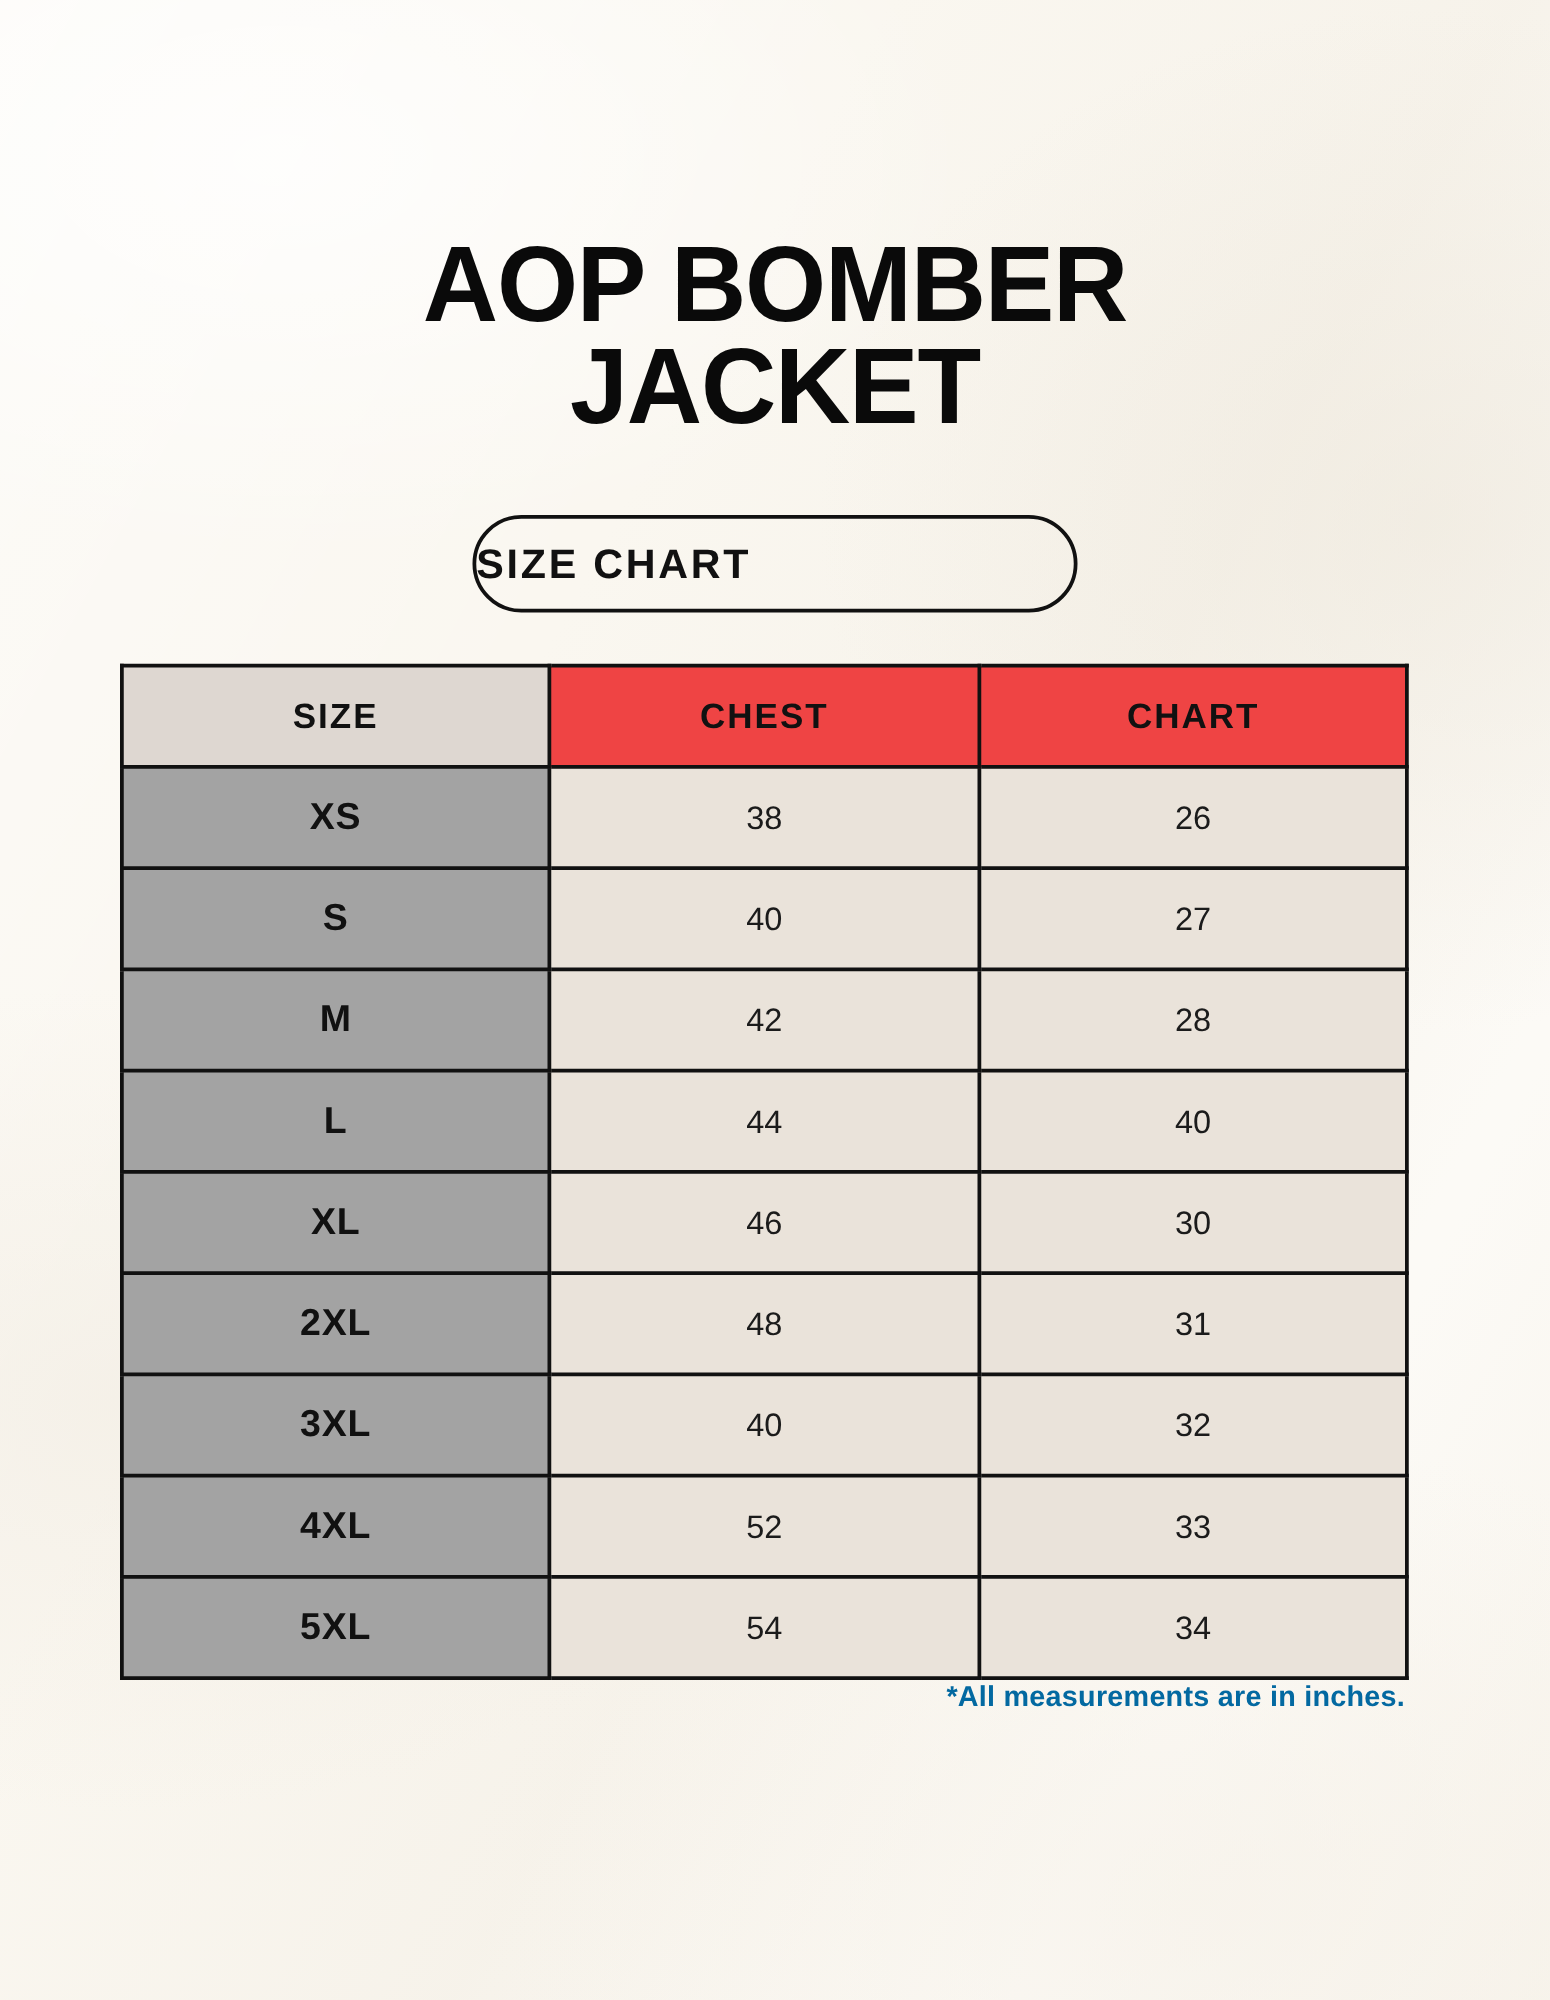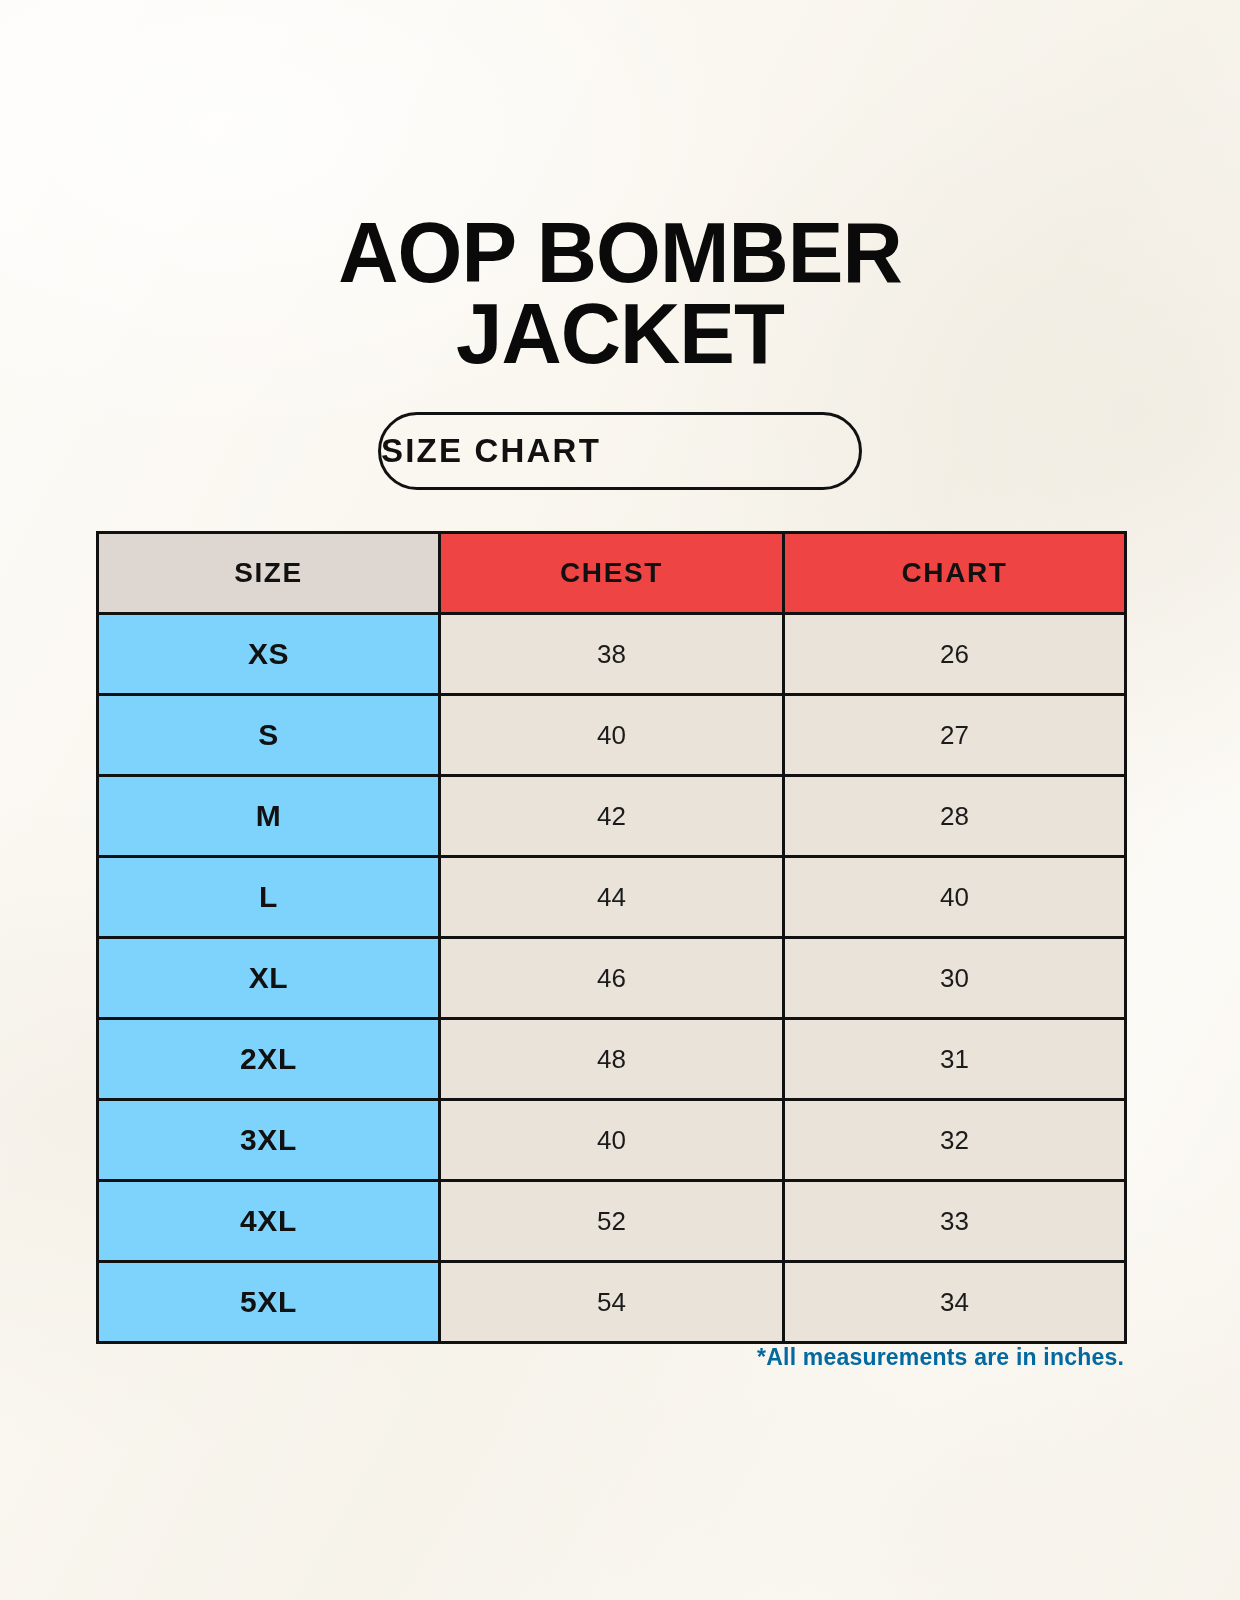--- a/index.html
+++ b/index.html
@@ -37,21 +37,20 @@
     height: 1600px;
   }
 
   
   .title-block {
     position: absolute;
     left: 0;
     top: 188px;
     width: 1240px;
     text-align: center;
-    margin-top: 24px;
   }
 
   .title {
     font-family: "Liberation Sans", sans-serif;
     font-weight: 700;
     font-size: 86px;
     line-height: 0.94;
     letter-spacing: -1px;
     color: #0a0a0a;
     transform: scaleX(0.97);
@@ -117,21 +116,21 @@
     letter-spacing: 1.6px;
     color: #111111;
   }
 
   th.head-size   { background: #ded7d1; }
   th.head-metric { background: #ef4444; }
 
   tbody tr { height: 81px; }
 
   td.cell-size {
-    background: #7dd3fc;
+    background: #a3a3a3;
     font-size: 30px;
     font-weight: 700;
     letter-spacing: 0.6px;
     color: #111111;
   }
 
   td.cell-value {
     background: #eae3da;
     font-size: 26px;
     font-weight: 400;

